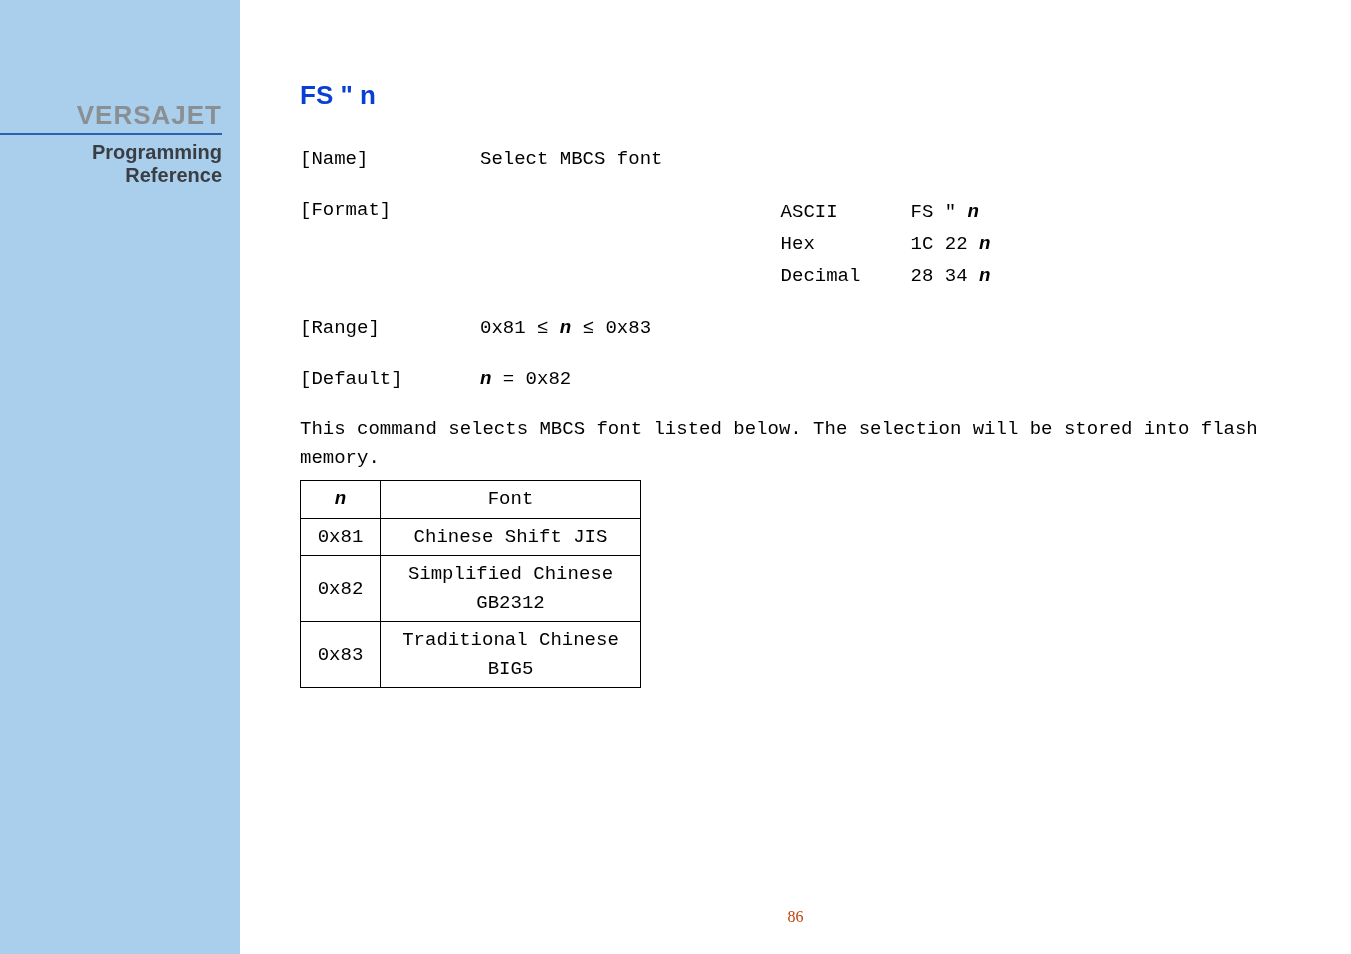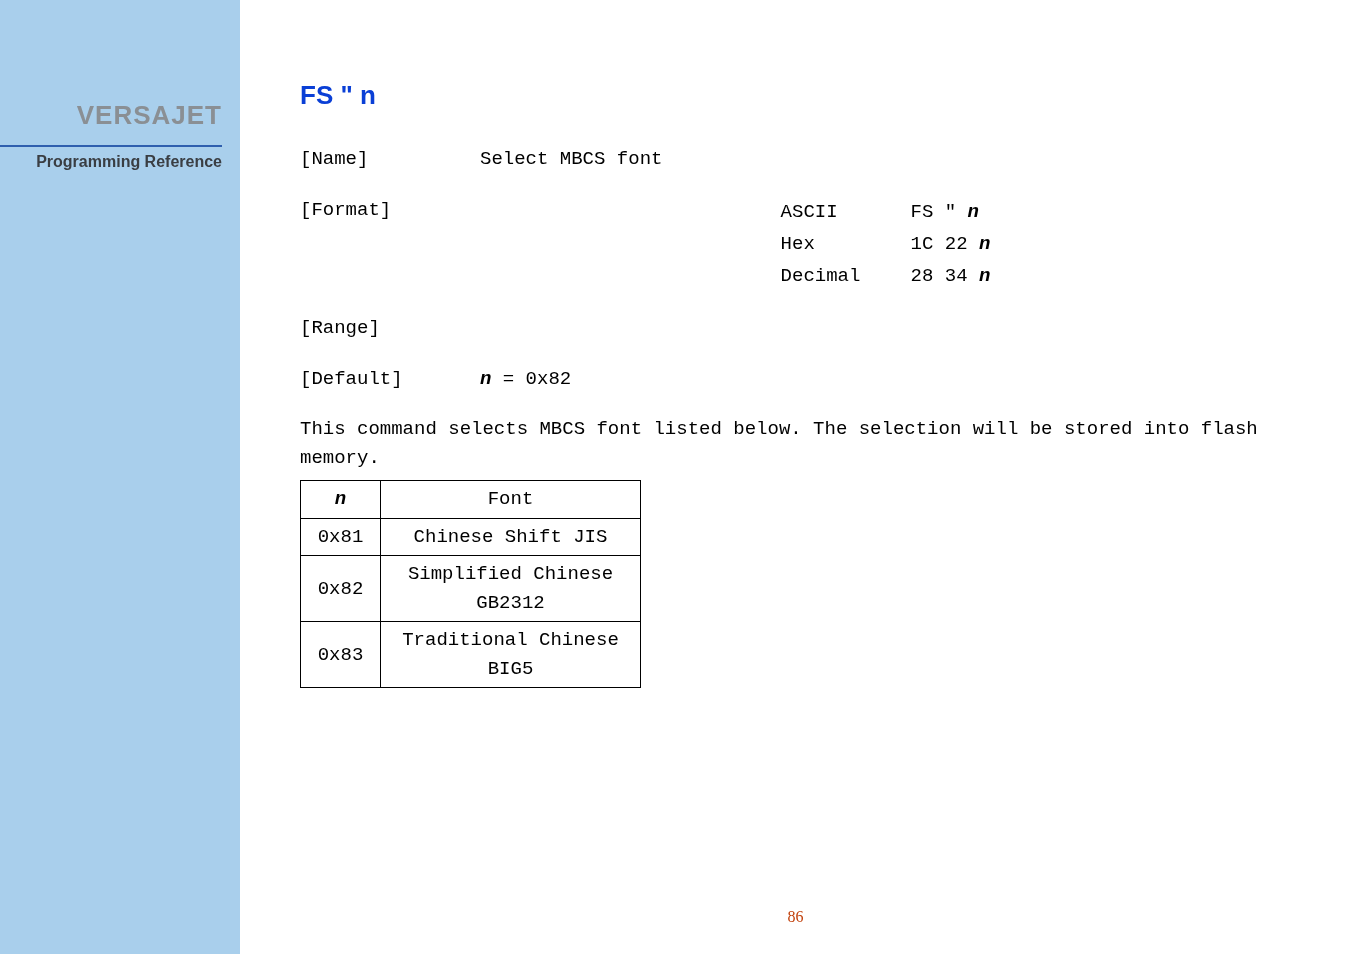--- a/index.html
+++ b/index.html
@@ -13,26 +13,26 @@
     flex-shrink: 0;
   }
   .brand {
     font-family: "Arial Black", Arial, sans-serif;
     font-weight: 900;
     font-size: 26px;
     letter-spacing: 1px;
     color: #8a8f94;
     text-align: right;
     border-bottom: 2px solid #2f5fae;
-    padding-bottom: 14px;
+    padding-bottom: 2px;
   }
   .subtitle {
     font-family: Arial, sans-serif;
     font-weight: bold;
-    font-size: 16px;
+    font-size: 20px;
     color: #3a3e43;
     text-align: right;
     margin-top: 6px;
   }
   .content {
     flex: 1;
     padding: 80px 60px 30px 60px;
     position: relative;
     color: #000000;
   }
@@ -111,20 +111,23 @@
           </div>
           <div class="fmt-line">
             <span>28 34 </span><span class="ital-bold">n</span>
           </div>
         </div>
       </div>
     </div>
 
     <div class="row">
       <div class="label-col">[Range]</div>
+      <div class="value-col">
+        <span>0x81 ≤ </span><span class="ital-bold">n</span><span> ≤ 0x83</span>
+      </div>
     </div>
 
     <div class="row">
       <div class="label-col">[Default]</div>
       <div class="value-col">
         <span class="ital-bold">n</span><span> = 0x82</span>
       </div>
     </div>
 
     <div class="row">

